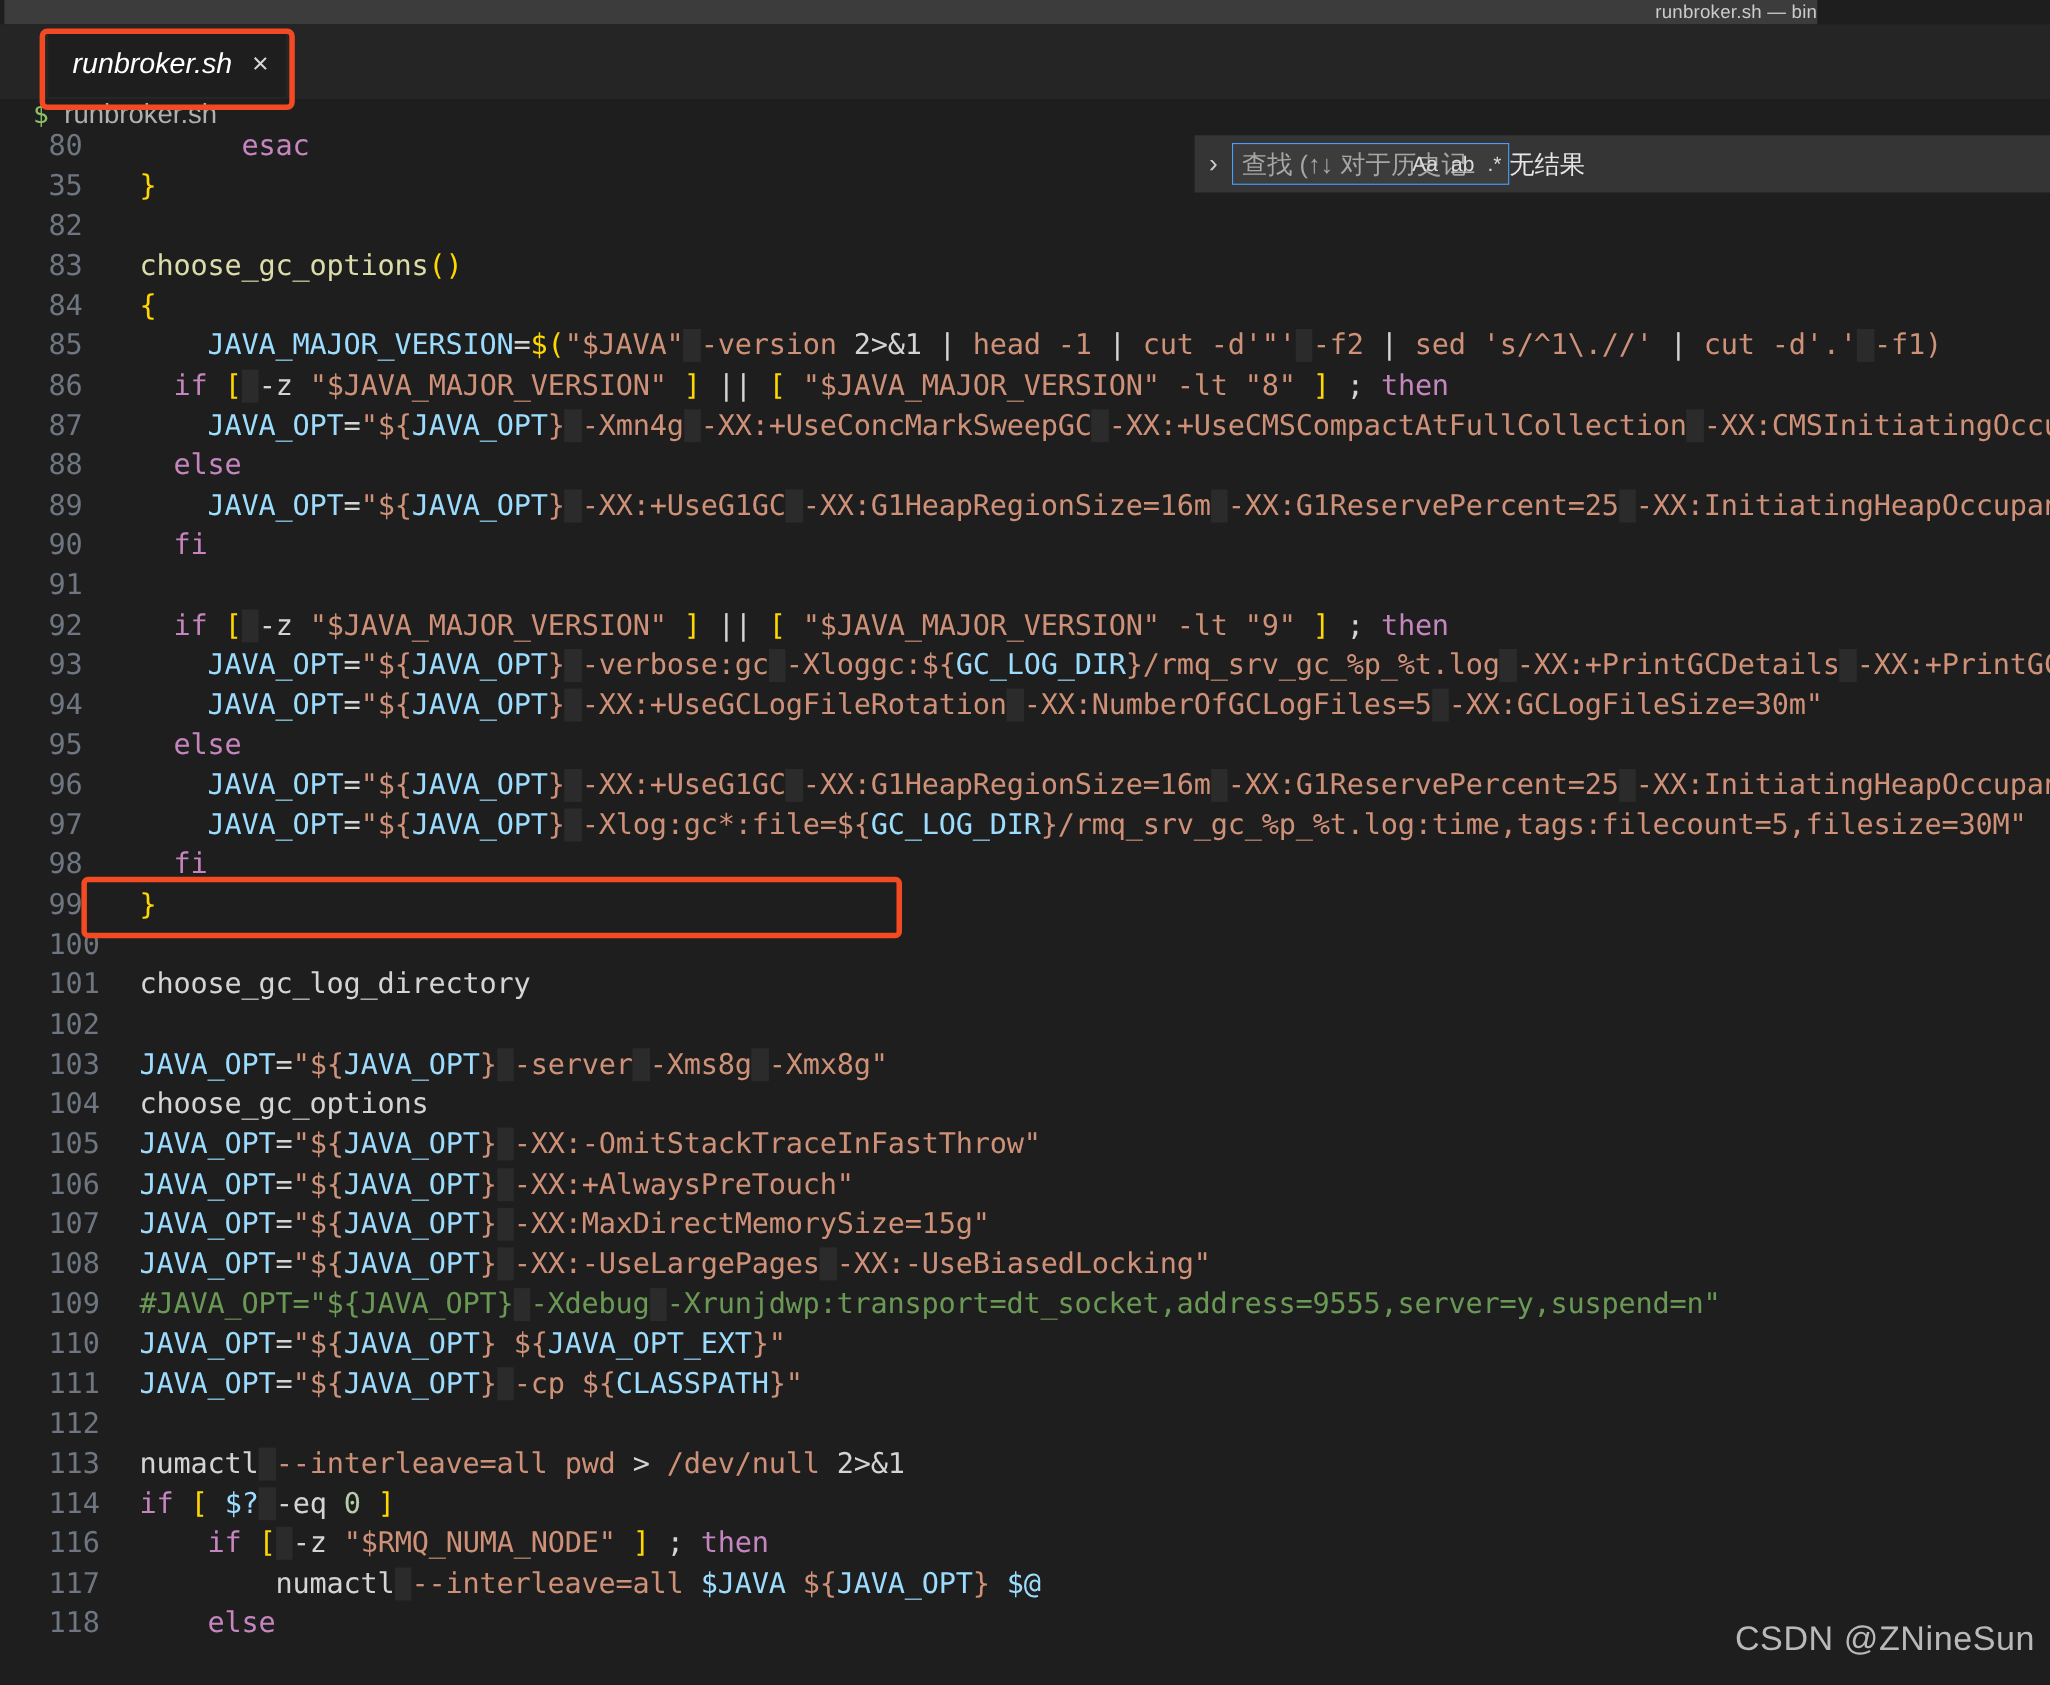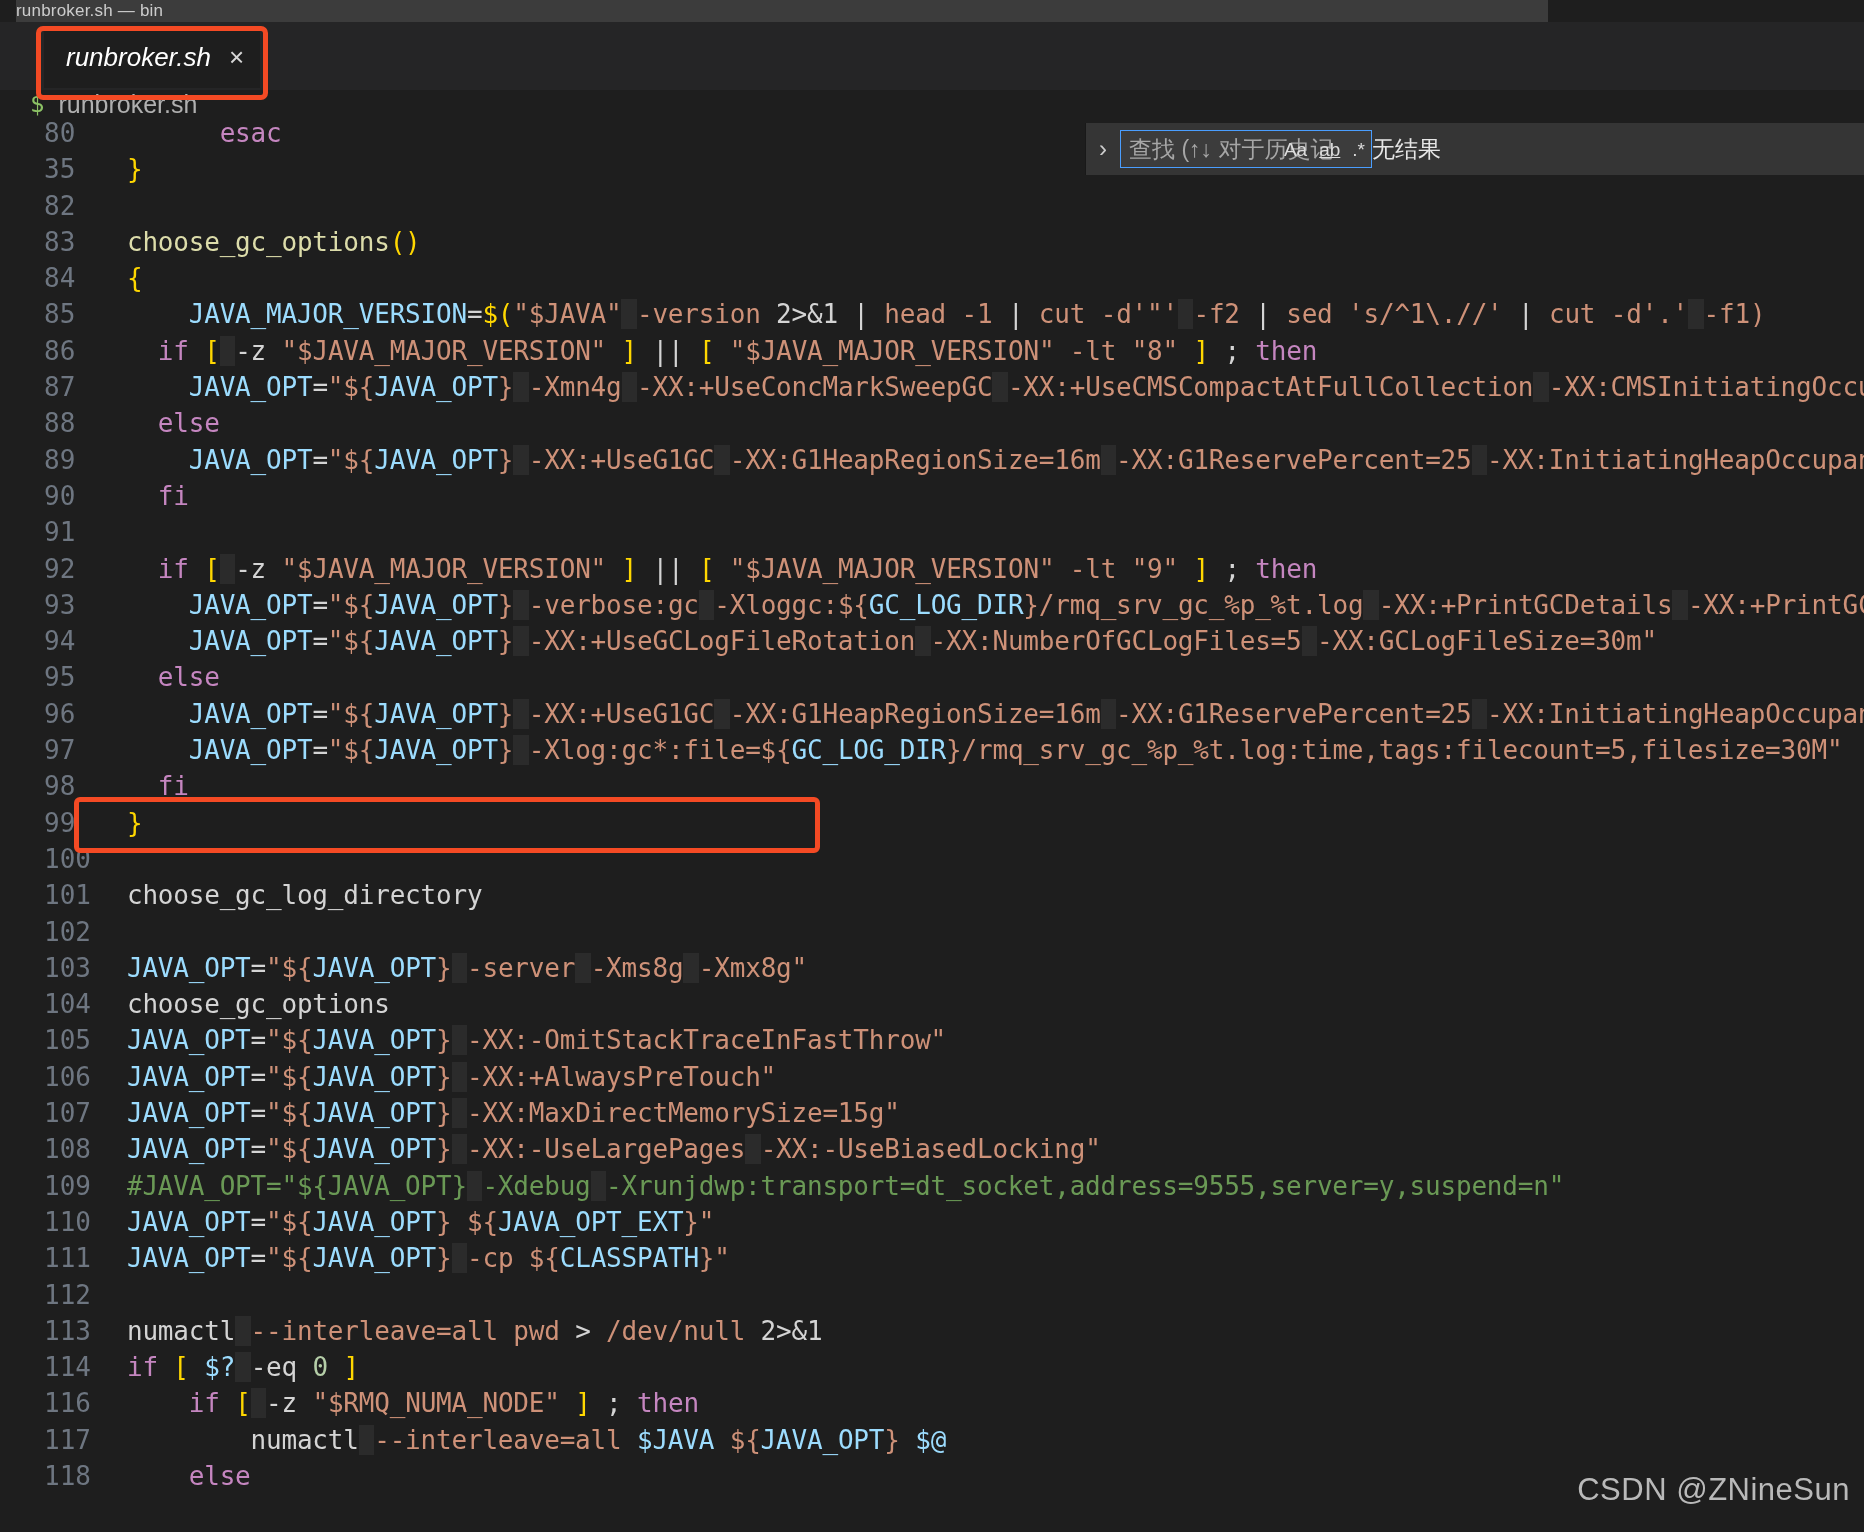--- a/index.html
+++ b/index.html
@@ -6,24 +6,24 @@
   * { box-sizing: border-box; margin: 0; padding: 0; }
   html, body {
     width: 1864px; height: 1532px;
     background: #1e1e1e;
     font-family: "DejaVu Sans Mono", monospace;
     overflow: hidden;
   }
 
   
   .titlebar {
-    position: absolute; top: 0; left: 16px;
-    width: 1532px; height: 22px;
+    position: absolute; top: 0; left: 4px;
+    width: 1648px; height: 22px;
     background: #3c3c3c;
-    display: flex; align-items: center; justify-content: flex-start;
+    display: flex; align-items: center; justify-content: flex-end;
   }
   .titlebar-title {
     font-family: "Liberation Sans", sans-serif;
     font-size: 17px; color: #cccccc; letter-spacing: .2px;
   }
 
   
   .tabstrip {
     position: absolute; top: 22px; left: 0;
     width: 1864px; height: 68px;

